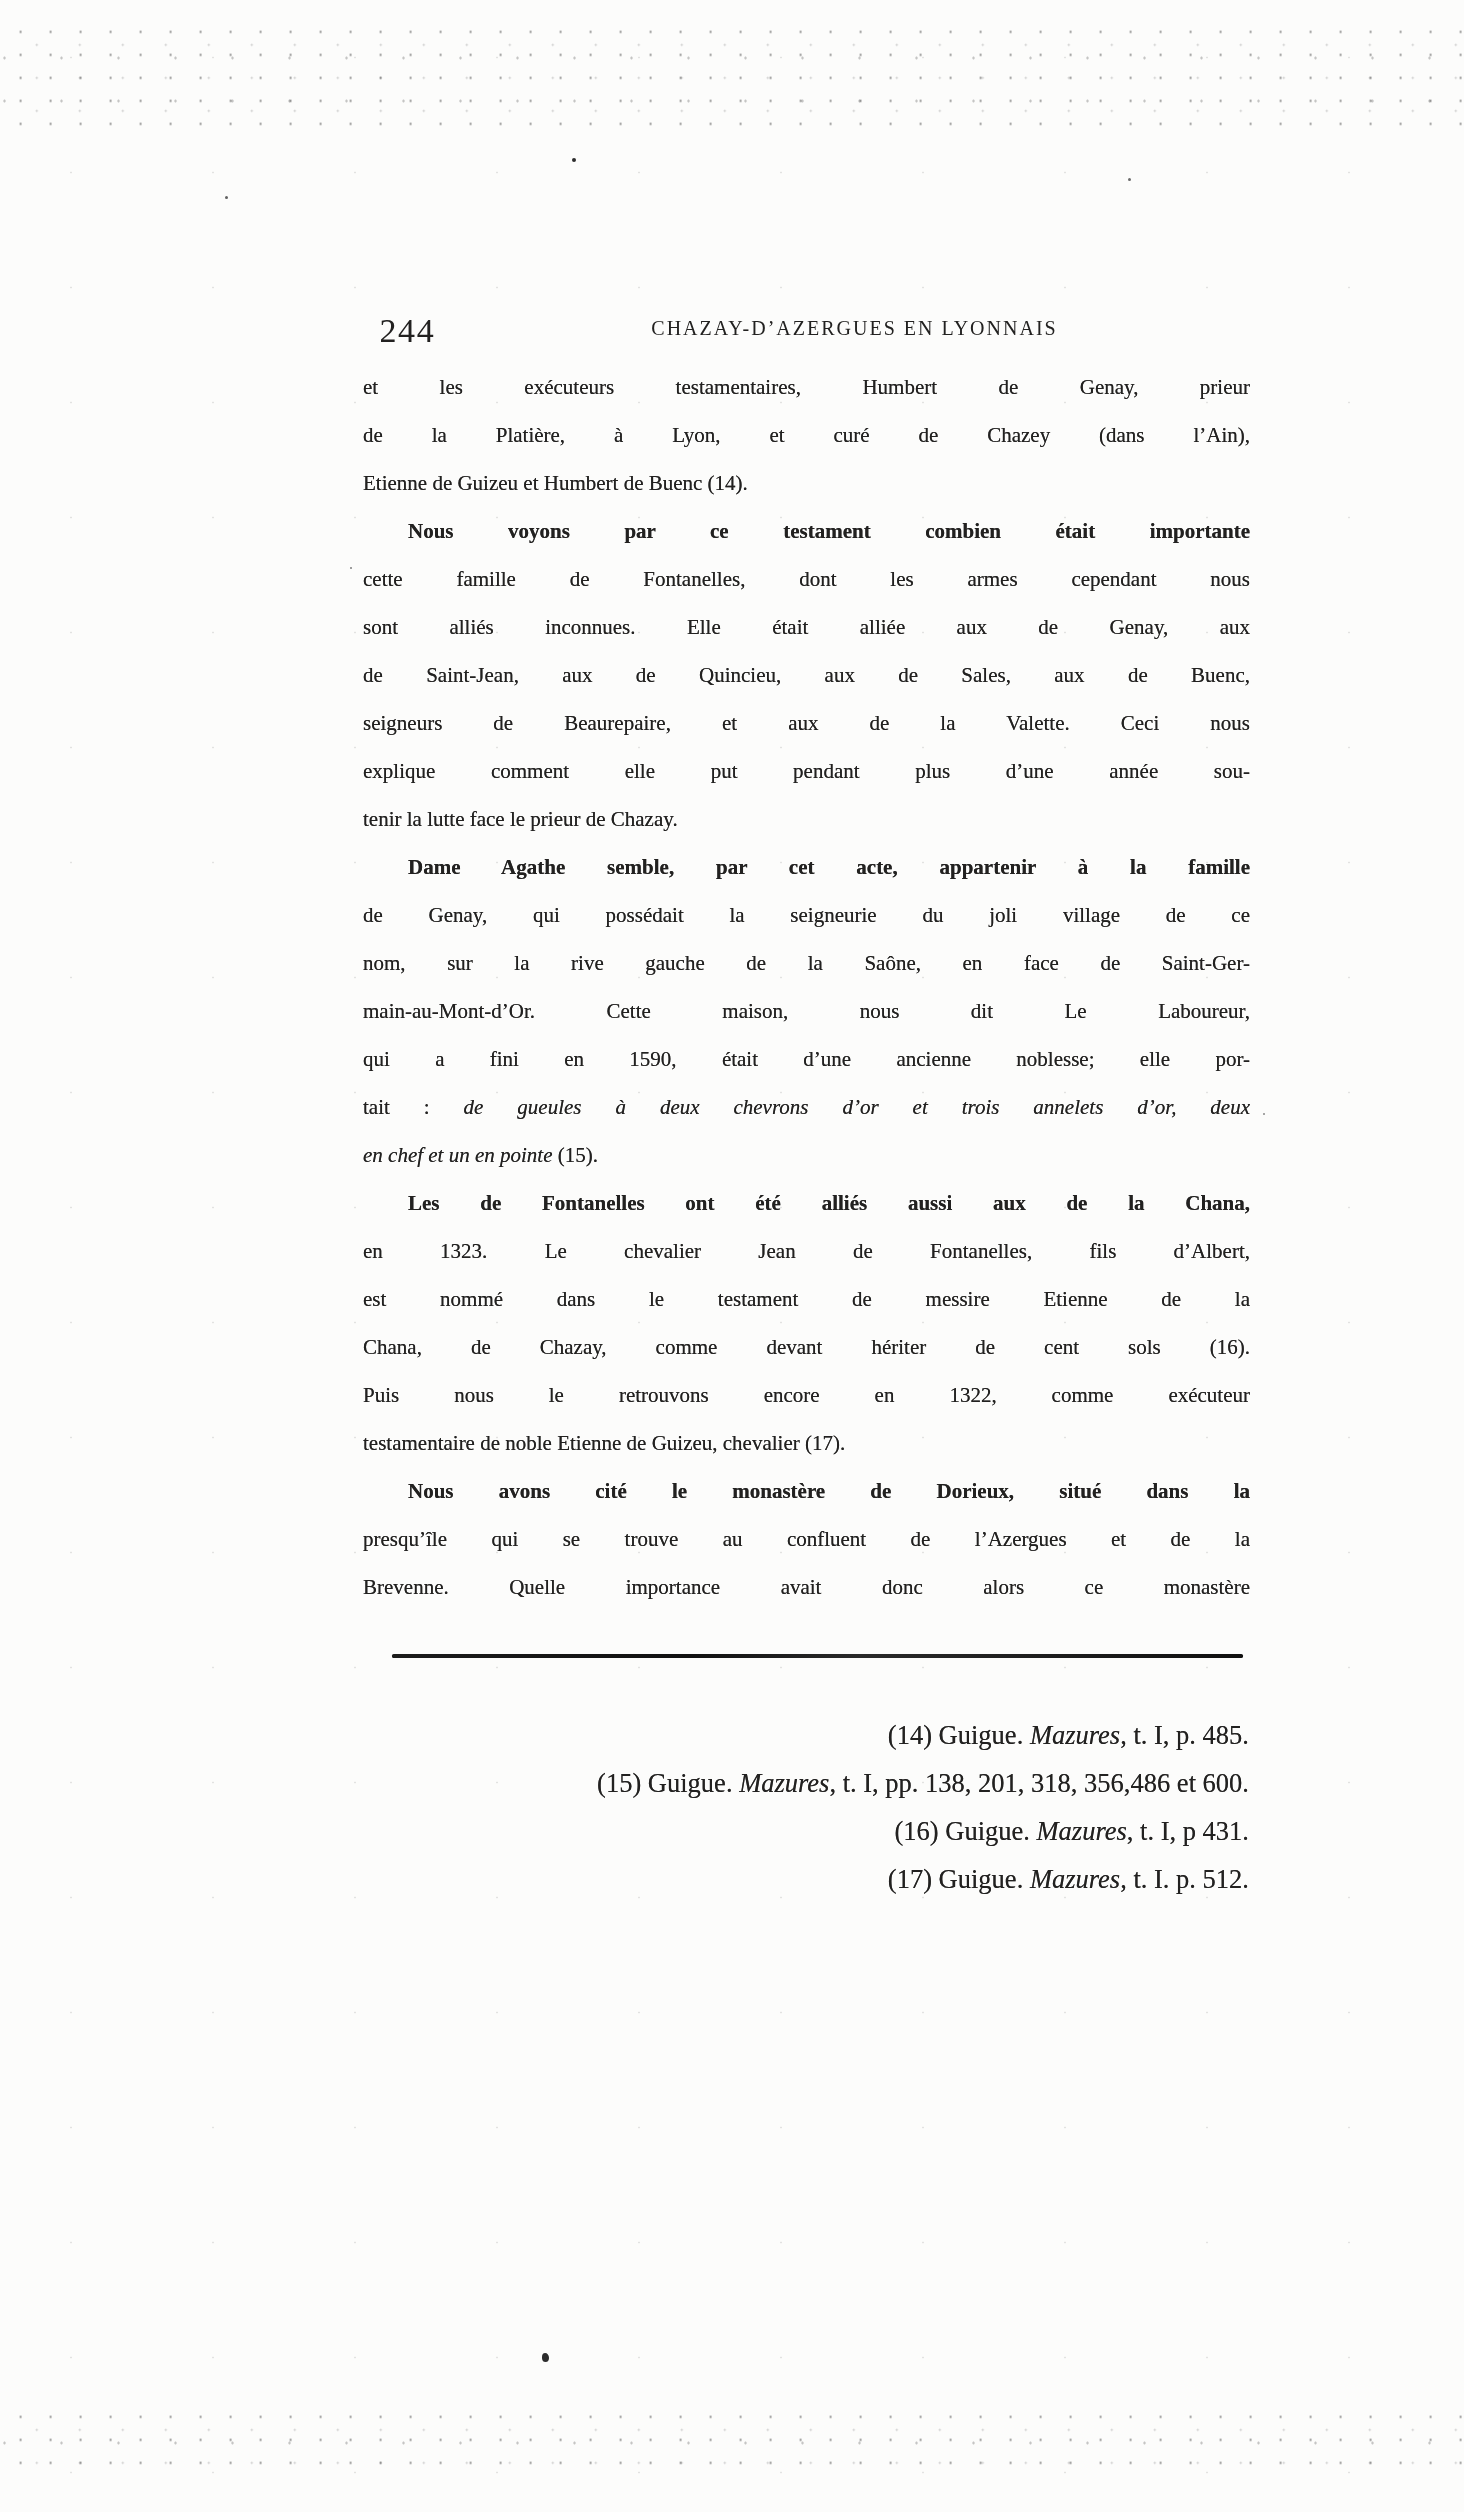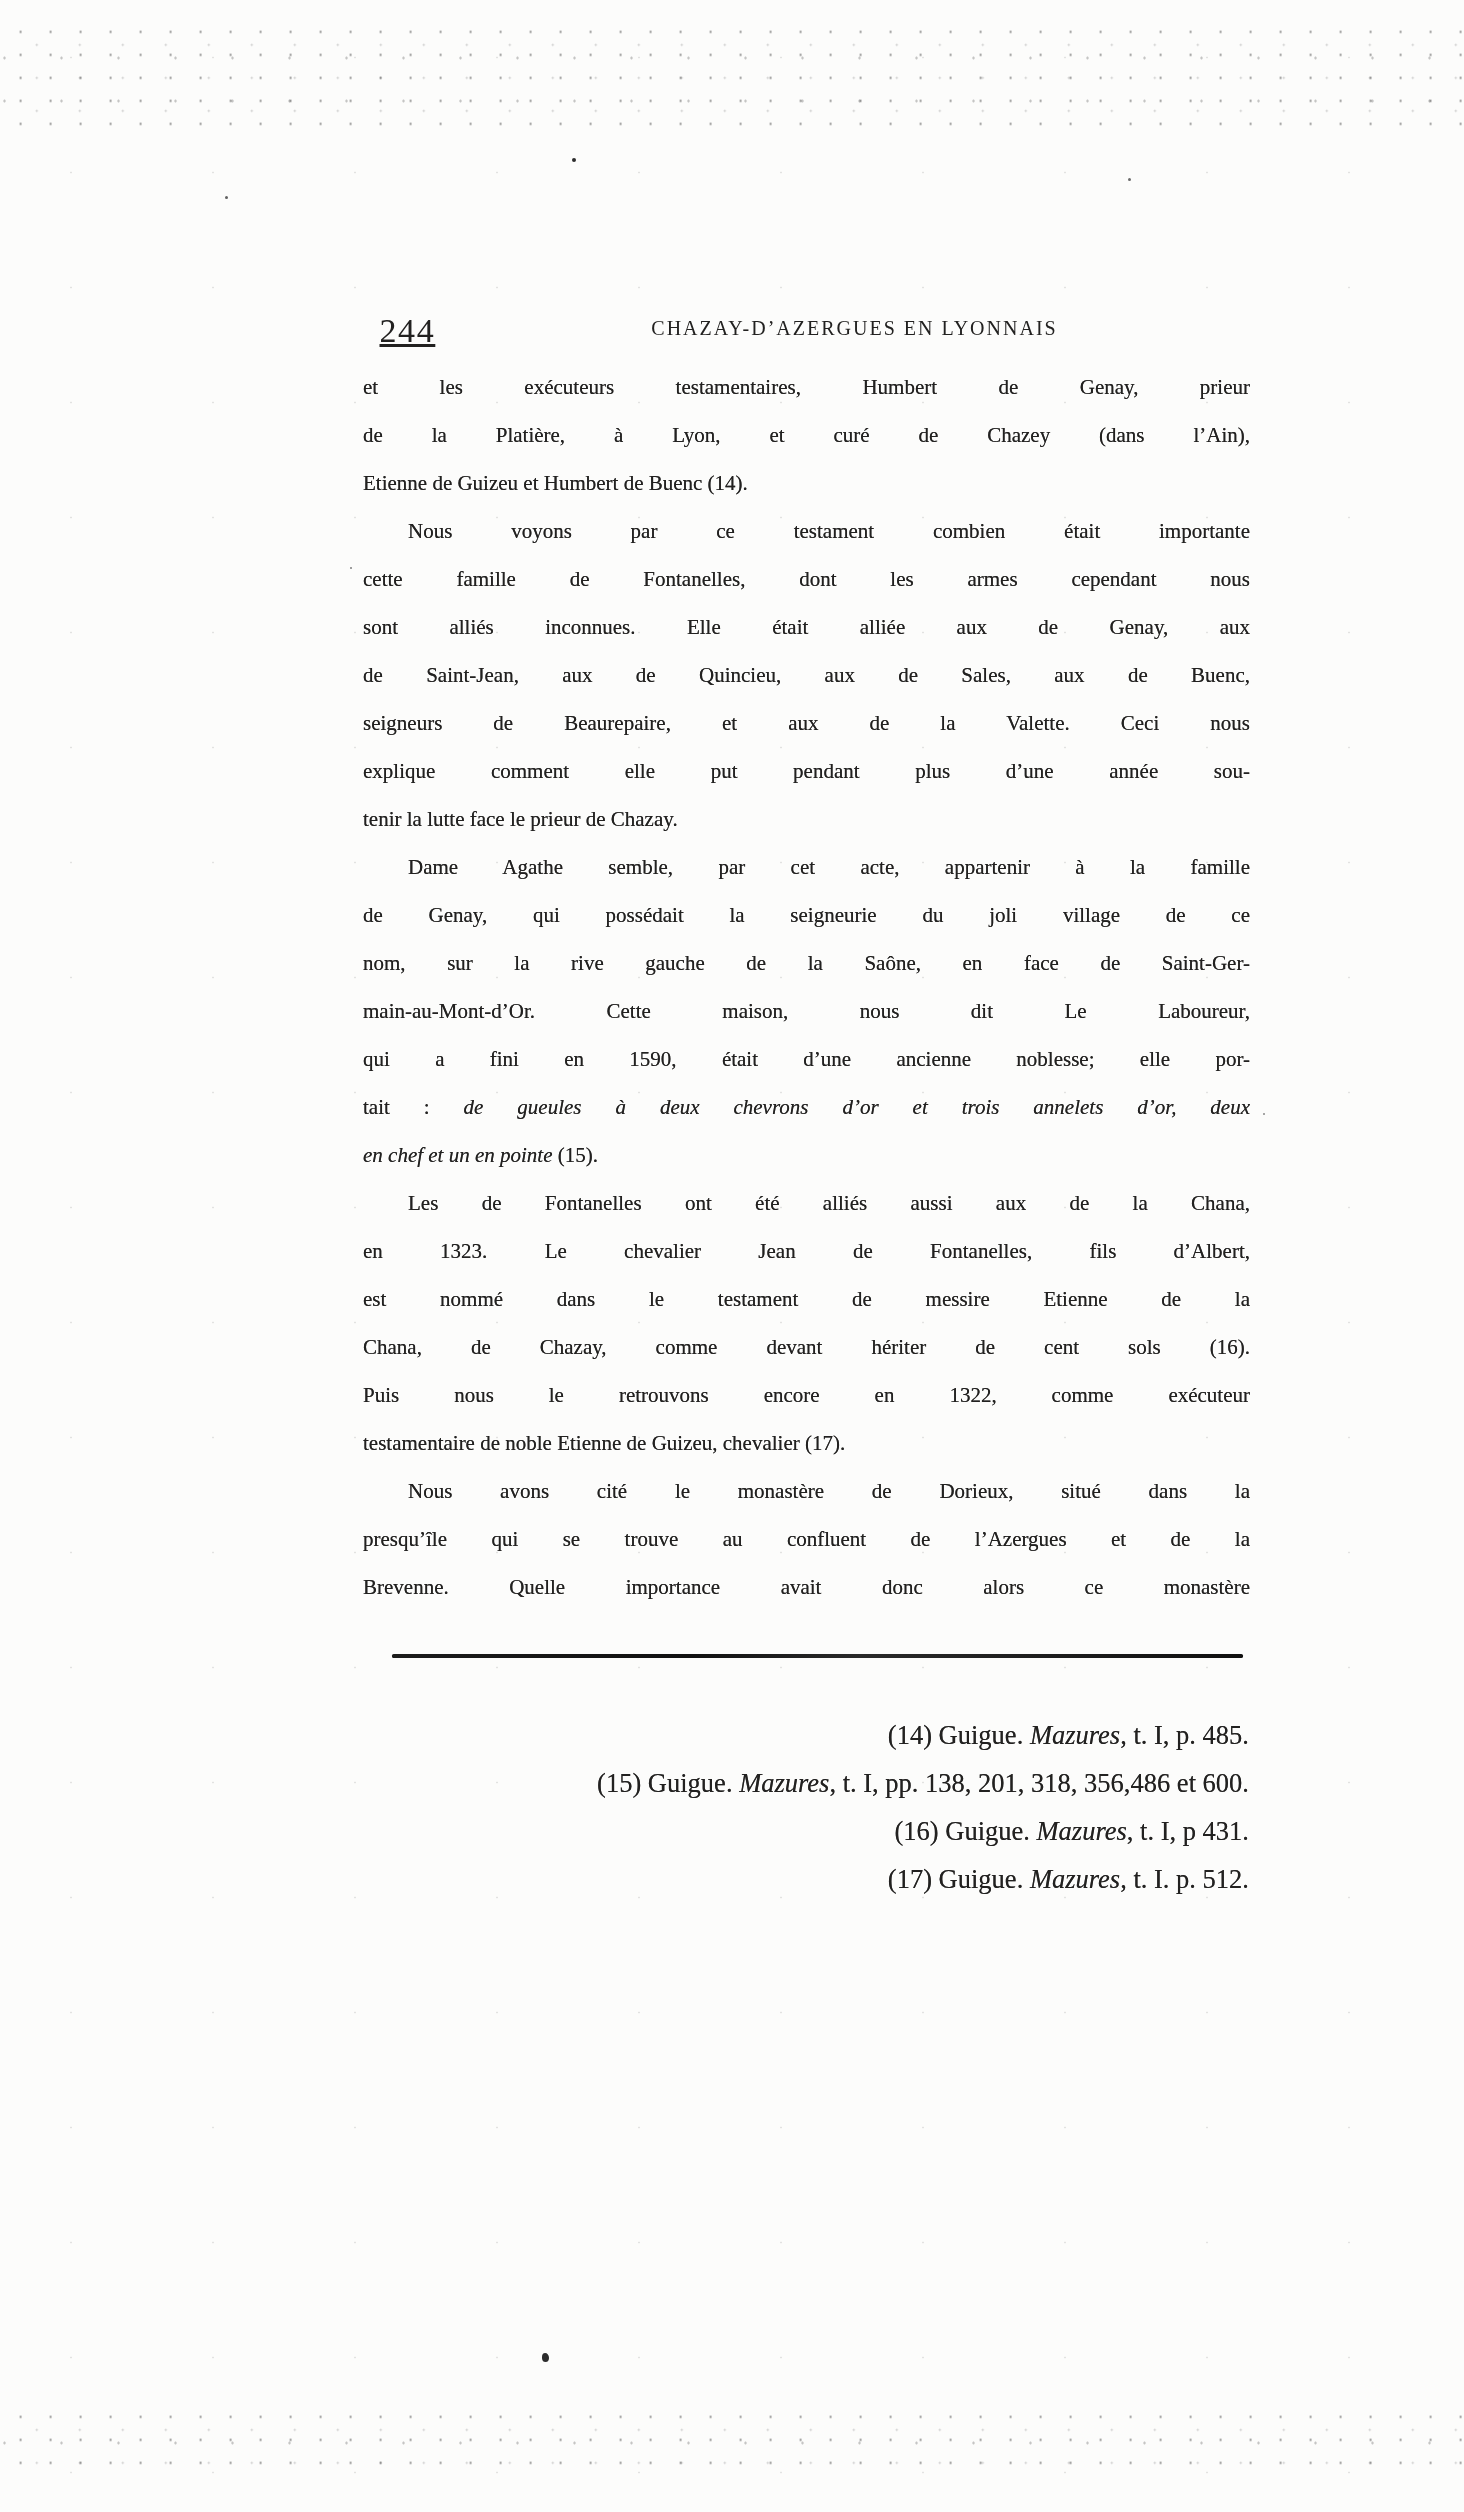--- a/index.html
+++ b/index.html
@@ -30,21 +30,21 @@
     background-size:142px 115px;opacity:.5;pointer-events:none;
   }
   .speck{position:absolute;background:#2c2c2c;border-radius:50%;}
 
   
   .running-header{
     position:absolute;top:312px;left:365px;width:883px;height:40px;
   }
   .page-number{
     position:absolute;left:14.5px;top:0;
-    font-size:34px;letter-spacing:1.6px;text-decoration:underline;
+    font-size:34px;letter-spacing:1.6px;
   }
   .running-title{
     position:absolute;left:0;top:4.8px;width:100%;
     text-align:center;
     font-size:20px;letter-spacing:2px;
     text-indent:96px; 
     white-space:nowrap;
   }
 
   
@@ -54,21 +54,21 @@
     text-shadow:0 0 0.5px rgba(30,30,30,.75);
   }
   .line{
     height:48px;
     text-align:justify;
     text-align-last:justify;
     text-justify:inter-word;
     overflow:visible;
   }
   .line.no-j{text-align-last:left;}
-  .line.indent{padding-left:45px;}
+  .line.indent{padding-left:45px;font-weight:bold;}
   .it{font-style:italic;margin-top:20px;}
 
   
   .footnote-rule{
     position:absolute;top:1654px;left:392px;width:851px;height:4px;
     background:linear-gradient(90deg,#1c1c1c 0%,#111 35%,#2a2a2a 55%,#101010 100%);
     border-radius:1.6px;
   }
 
   

